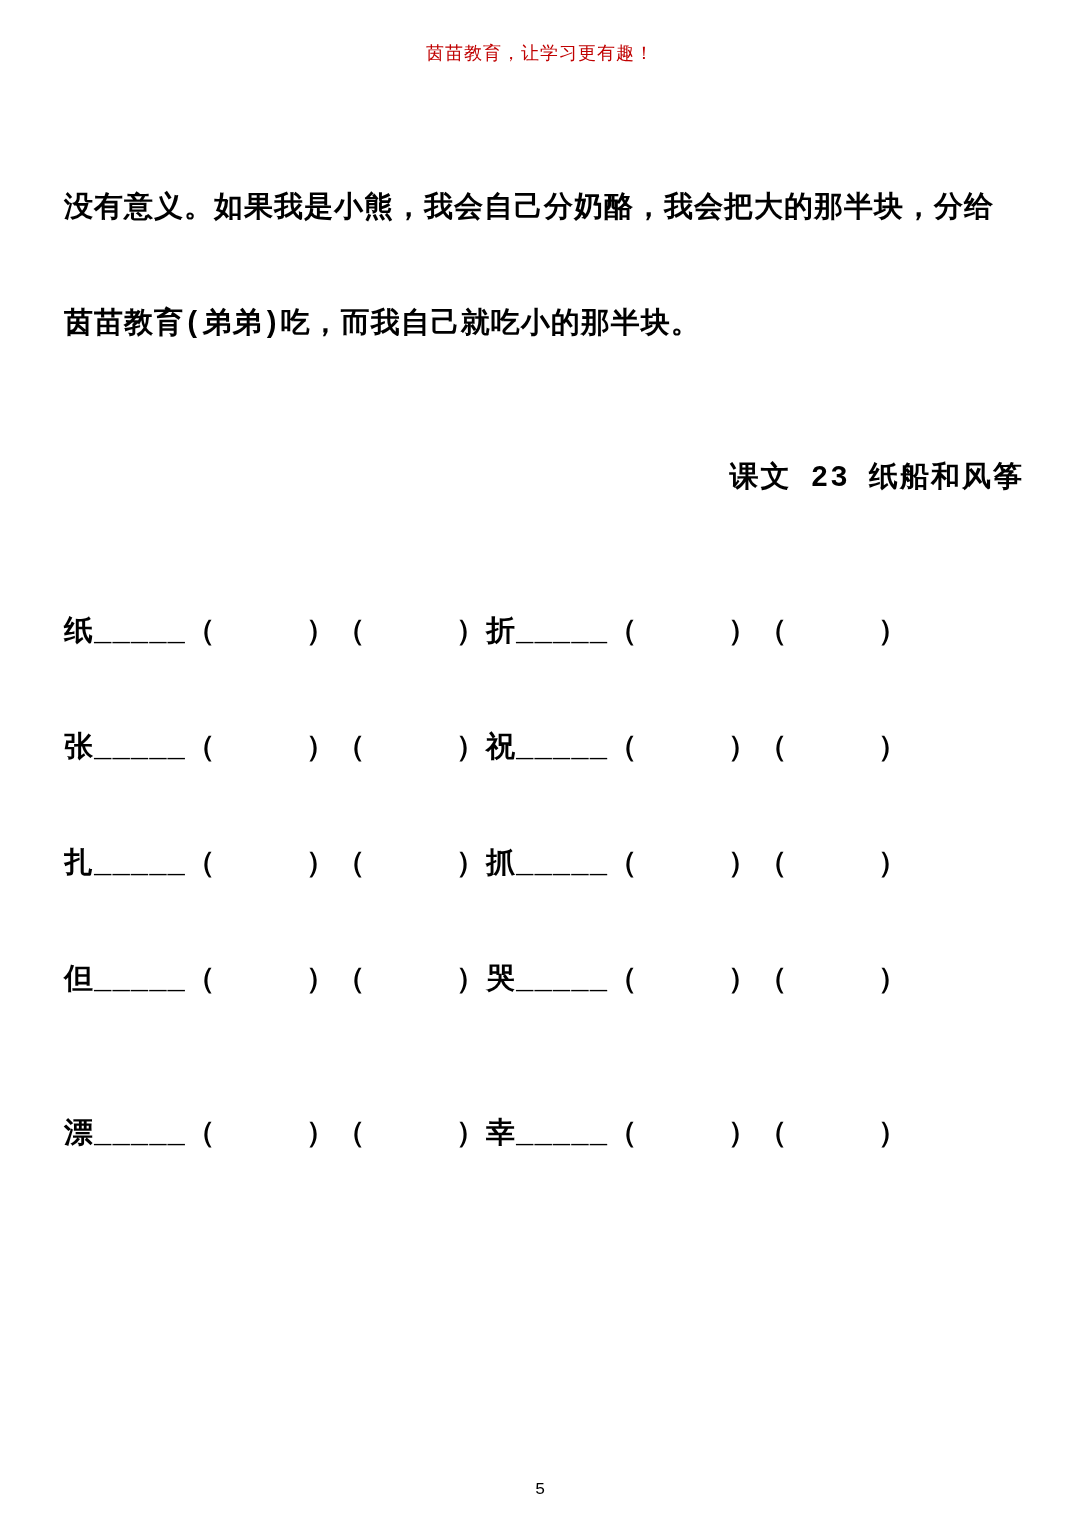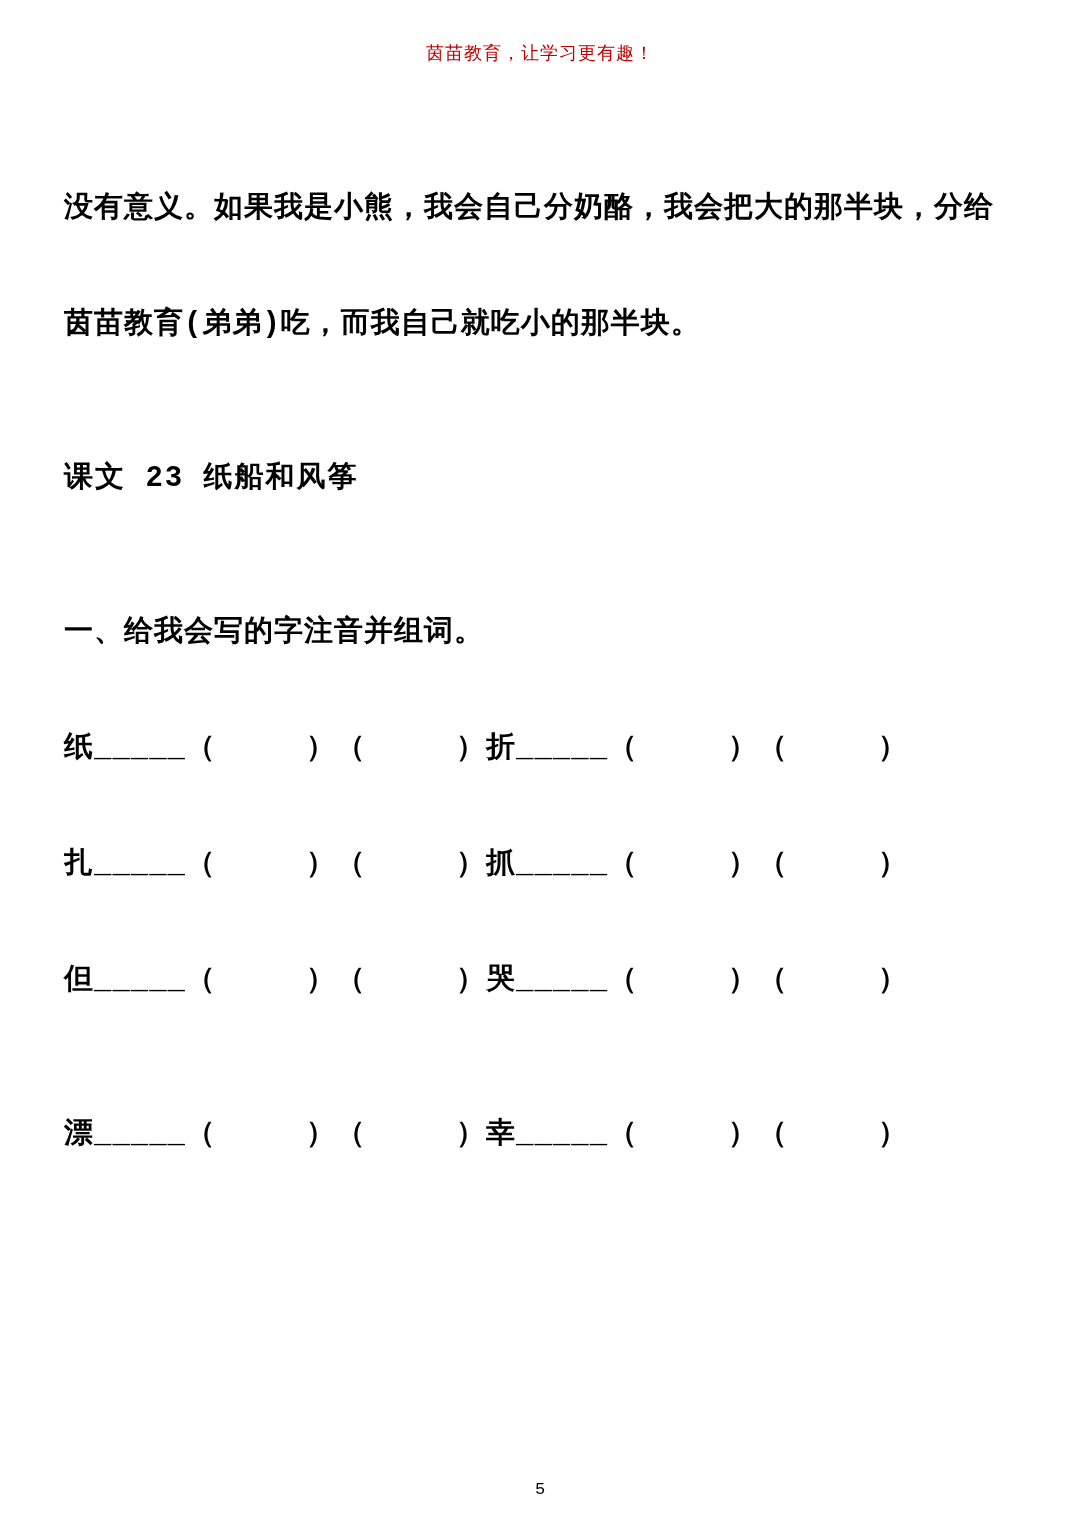--- a/index.html
+++ b/index.html
@@ -29,21 +29,21 @@
     top: 66px;
     left: 64px;
     width: 960px;
     font-size: 29px;
     font-weight: 700;
     line-height: 38.6px;
     letter-spacing: 1px;
     white-space: pre-wrap;
   }
   .line { min-height: 38.6px; }
-  .title-line { text-align: left; letter-spacing: 2px; }
+  .title-line { text-align: right; letter-spacing: 2px; }
   .footer {
     position: absolute;
     bottom: 36px;
     left: 0;
     right: 0;
     text-align: center;
     font-size: 17px;
     font-weight: 400;
   }
 </style>
@@ -54,22 +54,22 @@
 
   <div class="header">茵苗教育，让学习更有趣！</div>
 
   <div class="content">
 
     <div class="line">没有意义。如果我是小熊，我会自己分奶酪，我会把大的那半块，分给</div>
     <div class="line">茵苗教育(弟弟)吃，而我自己就吃小的那半块。</div>
 
     <div class="line title-line">课文 23 纸船和风筝</div>
 
-    <div class="line">一、给我会写的字注音并组词。</div>
     <div class="line">纸_____（　　　）（　　　）折_____（　　　）（　　　）</div>
+    <div class="line">张_____（　　　）（　　　）祝_____（　　　）（　　　）</div>
     <div class="line">扎_____（　　　）（　　　）抓_____（　　　）（　　　）</div>
     <div class="line">但_____（　　　）（　　　）哭_____（　　　）（　　　）</div>
 
     <div class="line">漂_____（　　　）（　　　）幸_____（　　　）（　　　）</div>
     
 
     
     
     
     

